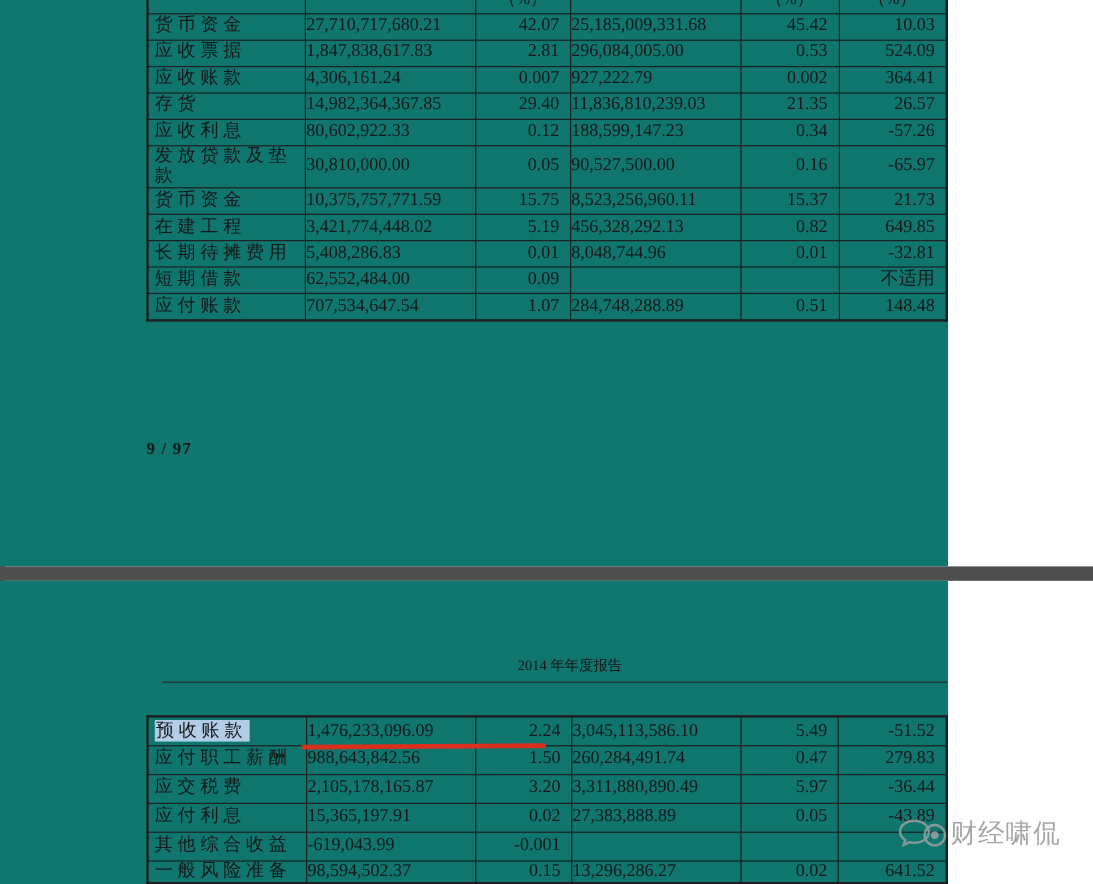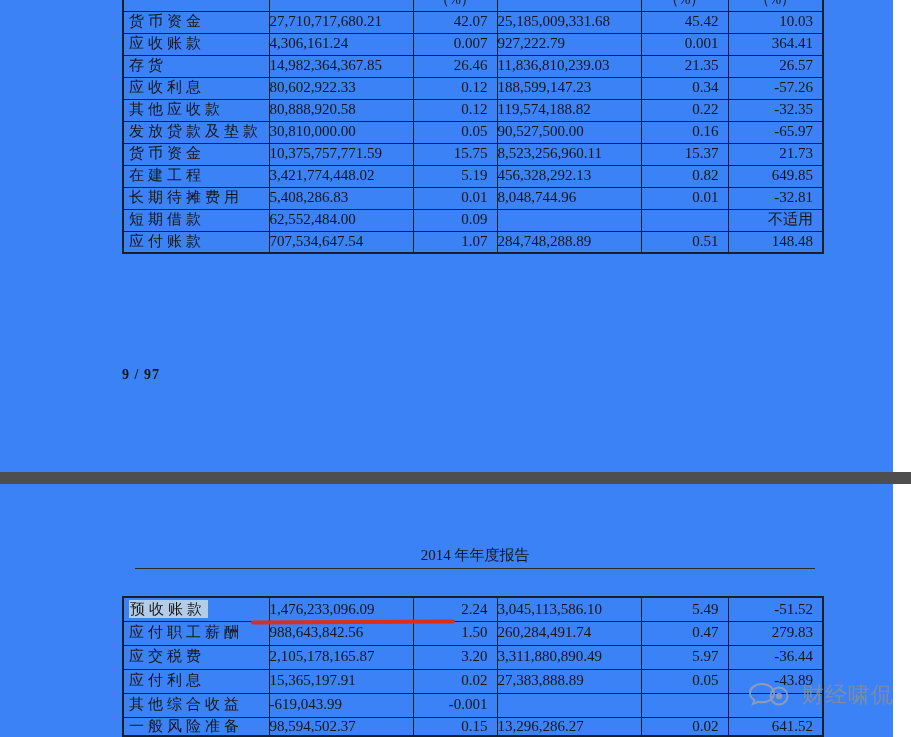--- a/index.html
+++ b/index.html
@@ -2,21 +2,21 @@
 <html><head>
 <meta charset="utf-8">
 <style>
   html,body{margin:0;padding:0;}
   body{
     width:911px;height:737px;position:relative;background:#ffffff;overflow:hidden;
     font-family:"Liberation Serif","DejaVu Serif",serif;color:#161616;
   }
   .left-strip{position:absolute;left:0;top:0;width:4px;height:737px;background:#4e4e4e;}
   .page-gap{position:absolute;left:0;top:472px;width:911px;height:12px;background:#4e4e4e;}
-  .page{position:absolute;left:0;width:893px;background:#3b82f6;overflow:hidden;}
+  .page{position:absolute;left:0;width:790px;background:#0f766e;overflow:hidden;}
   #p1{top:0;height:472px;}
   #p2{top:484px;height:253px;}
 
   table.fin{border-collapse:collapse;table-layout:fixed;position:absolute;border:2px solid #1f1f1f;}
   table.fin td{
     border:1px solid #1f1f1f;padding:0;margin:0;overflow:hidden;
     font-size:15px;line-height:1.15;vertical-align:middle;white-space:normal;
   }
   table.fin td:nth-child(1){text-align:left;padding-left:5px;letter-spacing:4px;}
   table.fin td:nth-child(2),table.fin td:nth-child(4){padding-right:11px;letter-spacing:0;}
@@ -25,29 +25,29 @@
 
   #t1{left:122px;top:-12px;}
   #t1 tr{height:22px;}
   #t1 tr.tall{height:44px;}
   #t2{left:122px;top:112px;}
   #t2 tr{height:24px;padding-left:43px;}
   #t2 tr.last{height:17px;}
 
   .pagenum{position:absolute;left:122px;top:367px;width:700px;text-align:left;
     font-weight:bold;font-size:14px;letter-spacing:1px;}
-  .title{position:absolute;left:135px;top:62px;width:680px;text-align:center;font-size:15px;}
+  .title{position:absolute;left:135px;top:62px;width:680px;text-align:center;font-size:12px;}
   .title-rule{position:absolute;left:135px;top:84px;width:680px;height:0;border-top:1px solid #2a2a2a;}
 
   .sel{background:#b3cde8;padding:1px 2px 1px 1px;}
   .red-underline{position:absolute;left:251px;top:136px;width:204px;height:4px;
     background:#d9301d;border-radius:3px;transform:rotate(-0.3deg);}
 
   .watermark{position:absolute;left:748px;top:680px;height:30px;display:flex;align-items:center;
-    gap:12px;opacity:0.8;z-index:9;pointer-events:none;}
+    gap:2px;opacity:0.8;z-index:9;pointer-events:none;}
   .watermark .wm-text{font-size:22px;color:#8f8f8f;letter-spacing:1px;
     font-family:"Liberation Serif","DejaVu Serif",serif;}
 </style>
 </head>
 <body>
 
 <div class="left-strip"></div>
 
 <div class="page" id="p1">
   <table class="fin" id="t1">
@@ -70,50 +70,50 @@
         </tr>
       <tr>
           <td>货币资金</td>
           <td>27,710,717,680.21</td>
           <td>42.07</td>
           <td>25,185,009,331.68</td>
           <td>45.42</td>
           <td>10.03</td>
         </tr>
       <tr>
+          <td>应收票据</td>
+          <td>1,847,838,617.83</td>
+          <td>2.81</td>
+          <td>296,084,005.00</td>
+          <td>0.53</td>
+          <td>524.09</td>
+        </tr>
+      <tr>
           <td>应收账款</td>
           <td>4,306,161.24</td>
           <td>0.007</td>
           <td>927,222.79</td>
-          <td>0.001</td>
+          <td>0.002</td>
           <td>364.41</td>
         </tr>
       <tr>
           <td>存货</td>
           <td>14,982,364,367.85</td>
-          <td>26.46</td>
+          <td>29.40</td>
           <td>11,836,810,239.03</td>
           <td>21.35</td>
           <td>26.57</td>
         </tr>
       <tr>
           <td>应收利息</td>
           <td>80,602,922.33</td>
           <td>0.12</td>
           <td>188,599,147.23</td>
           <td>0.34</td>
           <td>-57.26</td>
-        </tr>
-      <tr>
-          <td>其他应收款</td>
-          <td>80,888,920.58</td>
-          <td>0.12</td>
-          <td>119,574,188.82</td>
-          <td>0.22</td>
-          <td>-32.35</td>
         </tr>
       <tr>
           <td>发放贷款及垫款</td>
           <td>30,810,000.00</td>
           <td>0.05</td>
           <td>90,527,500.00</td>
           <td>0.16</td>
           <td>-65.97</td>
         </tr>
       <tr>

